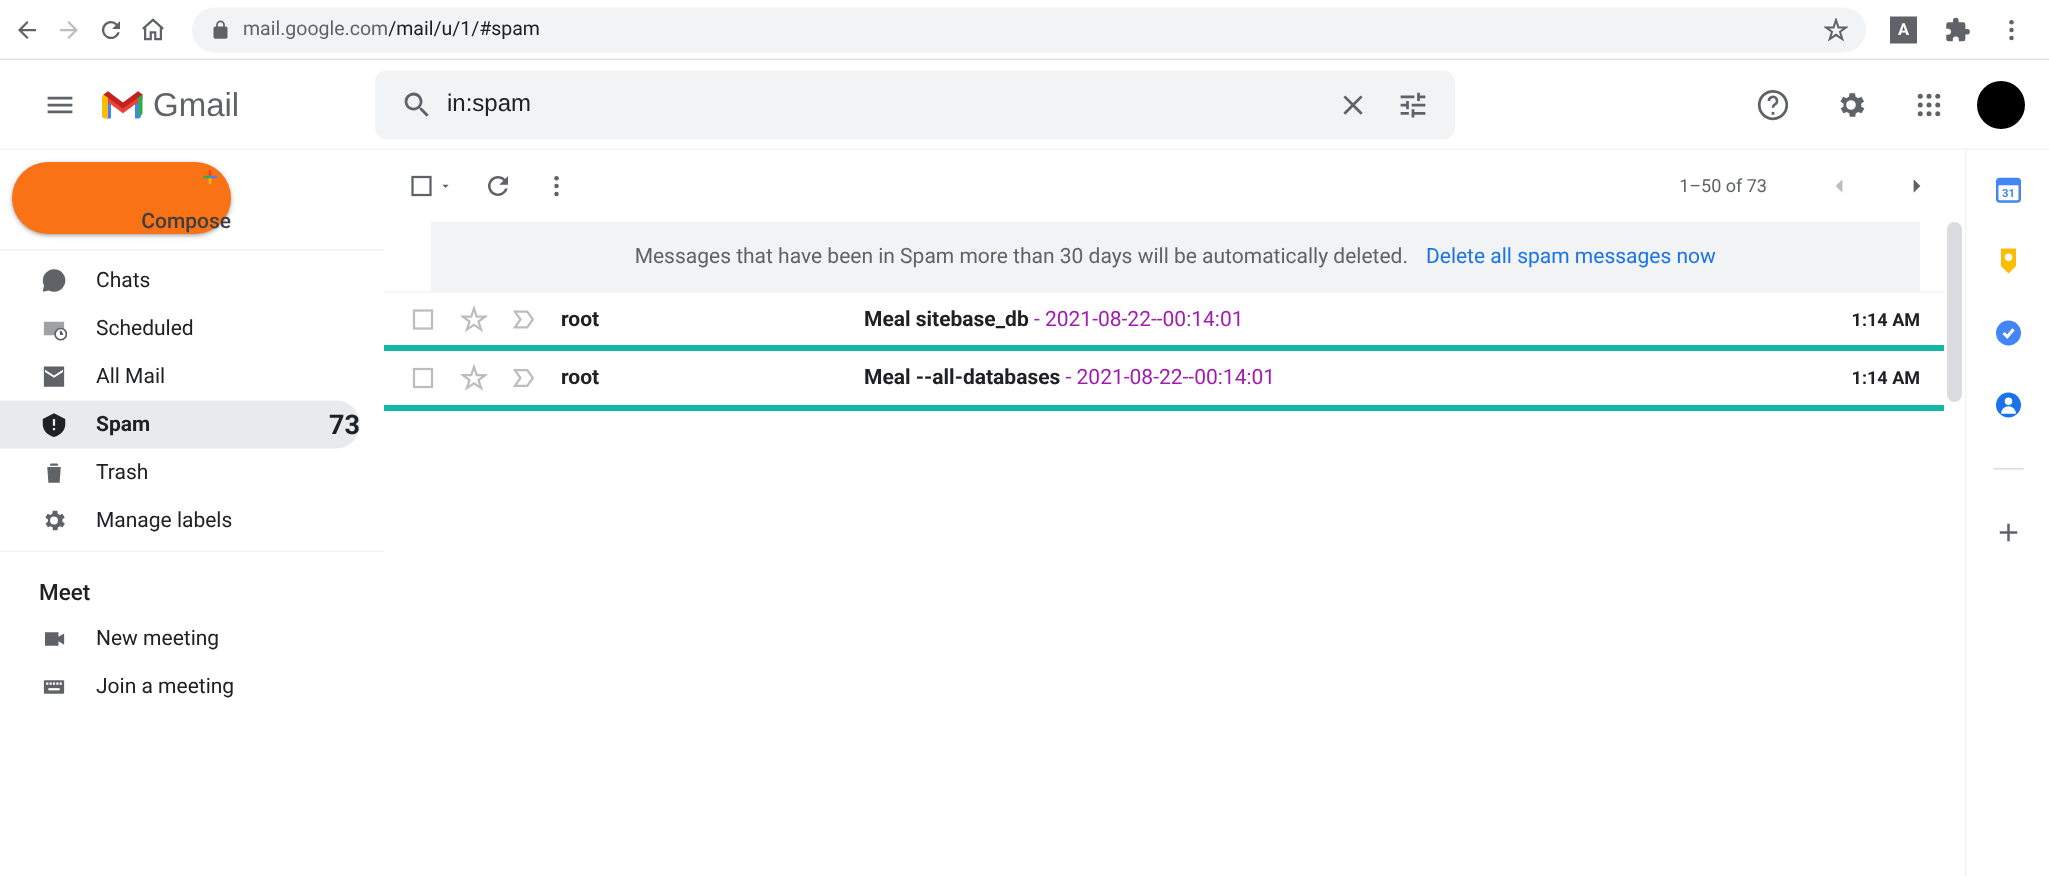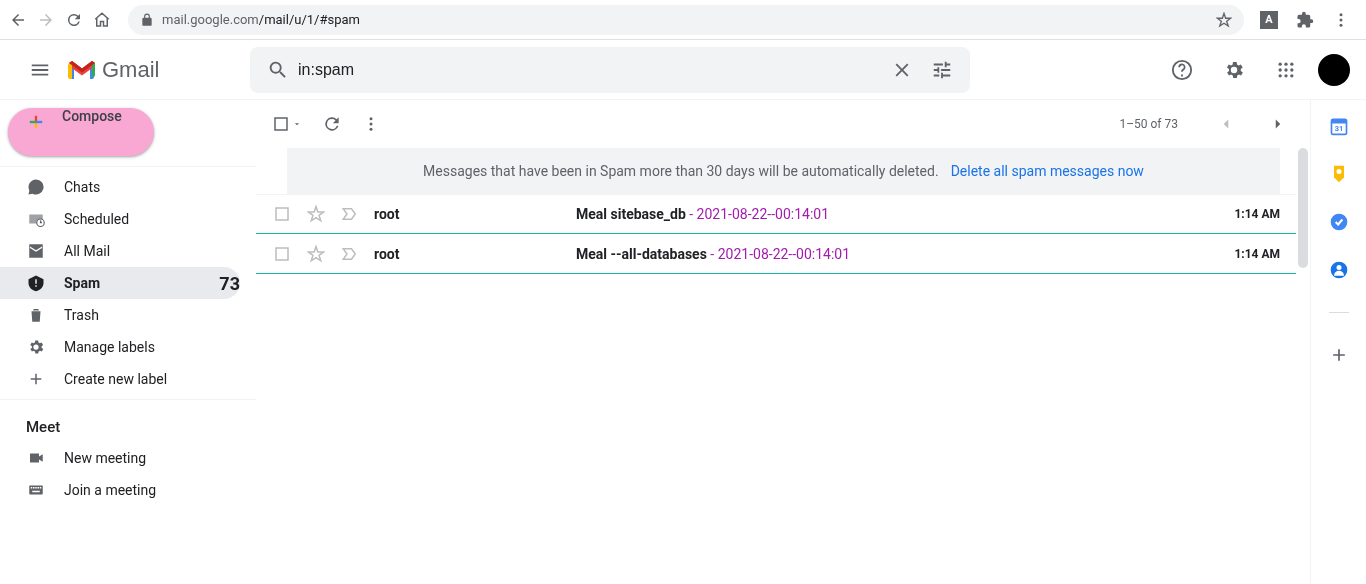--- a/index.html
+++ b/index.html
@@ -23,42 +23,42 @@
 .search-bar { width: 720px; height: 46px; background: #f1f3f4; border-radius: 8px; display: flex; align-items: center; padding: 0 8px; }
 .search-icon-wrap { width: 40px; display: flex; justify-content: center; }
 .search-input { flex: 1; border: none; background: transparent; outline: none; font-size: 16px; color: #202124; }
 .header-right { margin-left: auto; display: flex; align-items: center; gap: 12px; padding-right: 8px; }
 .hdr-btn { width: 40px; height: 40px; display: flex; align-items: center; justify-content: center; border-radius: 50%; cursor: pointer; color: #5f6368; }
 .avatar { width: 32px; height: 32px; border-radius: 50%; background: #000; }
 
 
 .body-wrap { display: flex; height: calc(584px - 40px - 60px); }
 .sidebar { width: 256px; padding-top: 8px; overflow-y: auto; }
-.compose-btn { margin: 0 0 10px 8px; height: 48px; width: 146px; border-radius: 24px; background: #f9a8d4; box-shadow: 0 1px 2px rgba(60,64,67,.3), 0 1px 3px 1px rgba(60,64,67,.15); display: flex; align-items: flex-start; gap: 12px; padding-left: 14px; cursor: pointer; font-size: 14px; color: #3c4043; font-weight: 500; }
+.compose-btn { margin: 0 0 10px 8px; height: 48px; width: 146px; border-radius: 24px; background: #f97316; box-shadow: 0 1px 2px rgba(60,64,67,.3), 0 1px 3px 1px rgba(60,64,67,.15); display: flex; align-items: flex-end; gap: 12px; padding-left: 14px; cursor: pointer; font-size: 14px; color: #3c4043; font-weight: 500; flex-direction: column; }
 .sidebar-section { border-top: 1px solid #f1f3f4; padding-top: 4px; margin-top: 4px; }
 .nav-item { height: 32px; display: flex; align-items: center; padding-left: 26px; gap: 18px; border-radius: 0 16px 16px 0; margin-right: 16px; cursor: pointer; font-size: 14px; color: #202124; }
 .nav-item.active { background: #e8eaed; font-weight: 700; }
 .nav-item .count { margin-left: auto; font-size: 18px; }
 .nav-icon-s { width: 20px; display: flex; justify-content: center; color: #5f6368; }
 .nav-item.active .nav-icon-s { color: #202124; }
 .meet-header { padding: 14px 0 6px 26px; font-weight: 500; font-size: 15px; }
 
 .main { flex: 1; display: flex; }
 .list-area { flex: 1; }
 .toolbar { height: 48px; display: flex; align-items: center; padding: 0 16px; gap: 20px; }
 .checkbox-drop { display: flex; align-items: center; gap: 2px; }
 .spacer { flex: 1; }
 .page-info { color: #5f6368; font-size: 12px; margin-right: 12px; }
 .pager-btn { width: 32px; height: 32px; display:flex; align-items:center; justify-content:center; color:#bdbdbd; border-radius:50%; }
 .pager-btn.enabled { color: #5f6368; cursor:pointer; }
 
 .banner { height: 46px; background: #f1f3f4; display: flex; align-items: center; justify-content: center; gap: 12px; font-size: 14px; color: #5f6368; margin: 0 16px 0 31px; }
 .banner a { color: #1a73e8; text-decoration: none; cursor: pointer; }
 
-.mail-row { height: 40px; display: flex; align-items: center; padding: 0 16px; gap: 14px; border-bottom: 1px solid #14b8a6; cursor: pointer; font-size: 14px; }
+.mail-row { height: 40px; display: flex; align-items: center; padding: 0 16px; gap: 14px; border-bottom: 4px solid #14b8a6; cursor: pointer; font-size: 14px; }
 .mail-row:first-of-type { border-top: 1px solid #f1f3f4; }
 .sender { width: 188px; font-weight: 700; }
 .subject { flex: 1; white-space: nowrap; overflow: hidden; text-overflow: ellipsis; }
 .subject .subj { font-weight: 700; }
 .subject .snip { color: #a21caf; }
 .time { font-weight: 700; font-size: 12px; margin-left: 12px; }
 .row-icon { color: #bdbdbd; width: 20px; display:flex; justify-content:center; }
 
 .scroll-indicator { width: 14px; background: transparent; position: relative; }
 .scroll-thumb { position: absolute; right: 2px; top: 0; width: 10px; height: 120px; background: #dadce0; border-radius: 5px; }
@@ -239,28 +239,20 @@
         <span>Trash</span>
       </div>
       <div class="nav-item">
         <span class="nav-icon-s">
             <svg width="18" height="18" viewBox="0 0 24 24">
               <path fill="#5f6368" d="M19.4 13a7.5 7.5 0 0 0 0-2l2.1-1.6-2-3.4-2.5 1a7.4 7.4 0 0 0-1.7-1l-.4-2.6h-4l-.4 2.6a7.4 7.4 0 0 0-1.7 1l-2.5-1-2 3.4L6.6 11a7.5 7.5 0 0 0 0 2l-2.1 1.6 2 3.4 2.5-1a7.4 7.4 0 0 0 1.7 1l.4 2.6h4l.4-2.6a7.4 7.4 0 0 0 1.7-1l2.5 1 2-3.4zm-7.4 2.5A3.5 3.5 0 1 1 15.5 12 3.5 3.5 0 0 1 12 15.5z"></path>
             </svg>
           </span>
         <span>Manage labels</span>
       </div>
-      <div class="nav-item">
-        <span class="nav-icon-s">
-            <svg width="18" height="18" viewBox="0 0 24 24">
-              <path fill="#5f6368" d="M11 5h2v14h-2zM5 11h14v2H5z"></path>
-            </svg>
-          </span>
-        <span>Create new label</span>
-      </div>
     </div>
     <div class="sidebar-section">
       <div class="meet-header">Meet</div>
       <div class="nav-item">
         <span class="nav-icon-s">
             <svg width="18" height="18" viewBox="0 0 24 24">
               <path fill="#5f6368" d="M4 6h12v12H4zM16 10l5-3v10l-5-3z"></path>
             </svg>
           </span>
         <span>New meeting</span>

